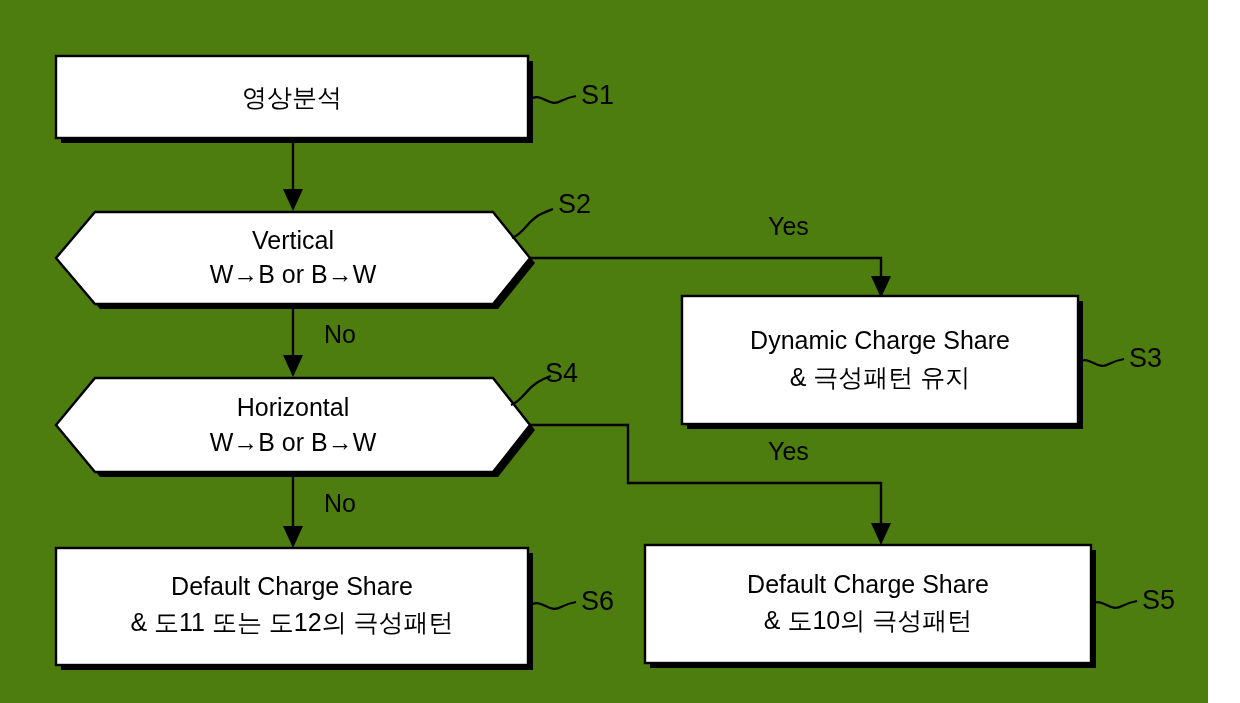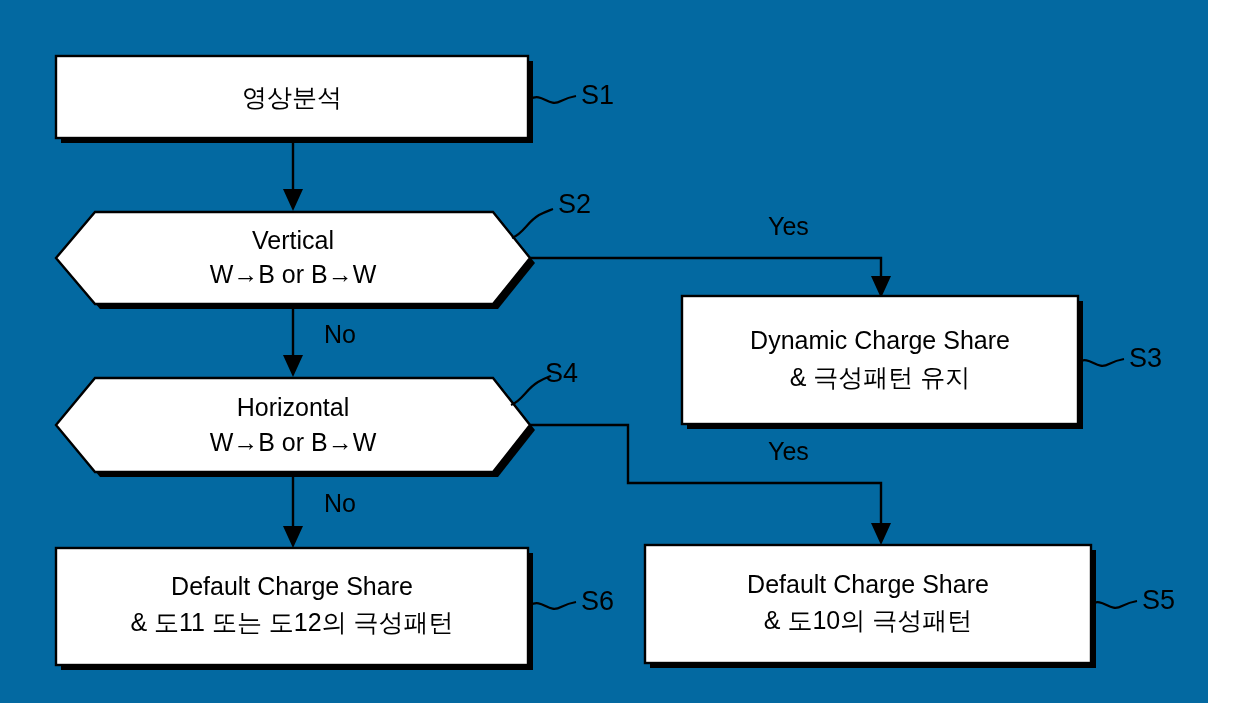--- a/index.html
+++ b/index.html
@@ -10,21 +10,21 @@
   body {
     width: 1240px;
     height: 703px;
     overflow: hidden;
     font-family: "Liberation Sans", sans-serif;
   }
   #diagram-root {
     position: relative;
     width: 1208px;
     height: 703px;
-    background: #0369a1;
+    background: #4d7c0f;
   }
   svg#flowchart {
     display: block;
     width: 1240px;
     height: 703px;
   }
   .node-shape {
     fill: #ffffff;
     stroke: #000000;
     stroke-width: 2.4;

